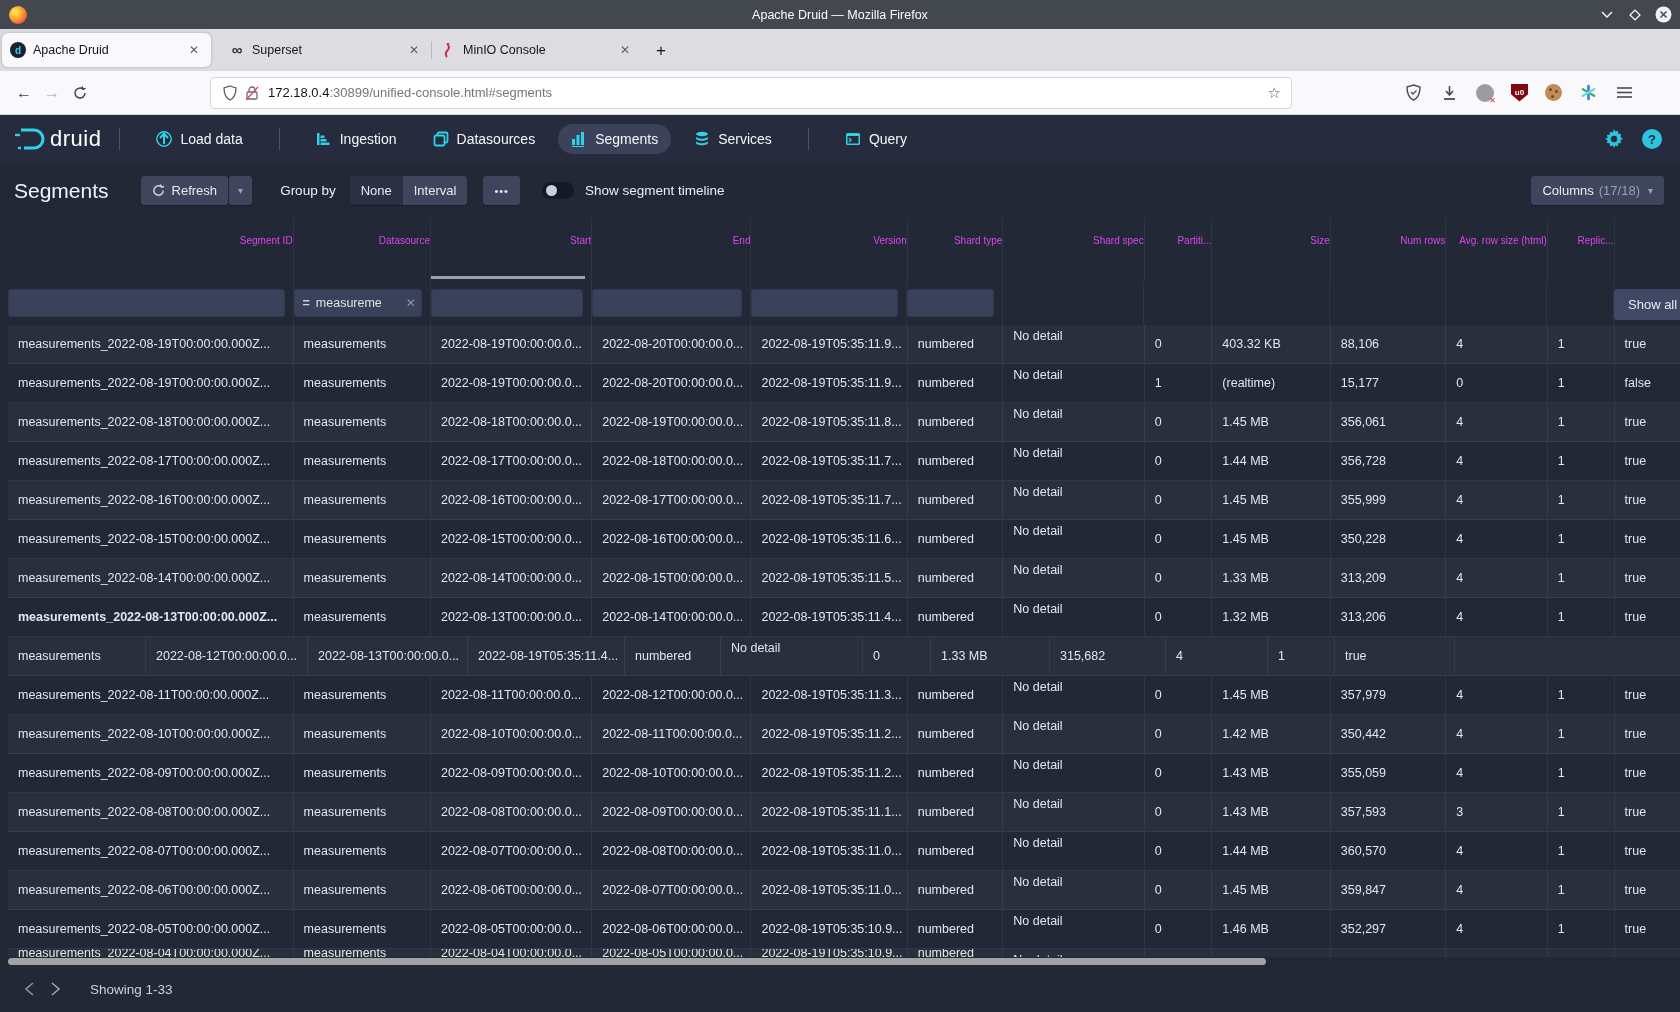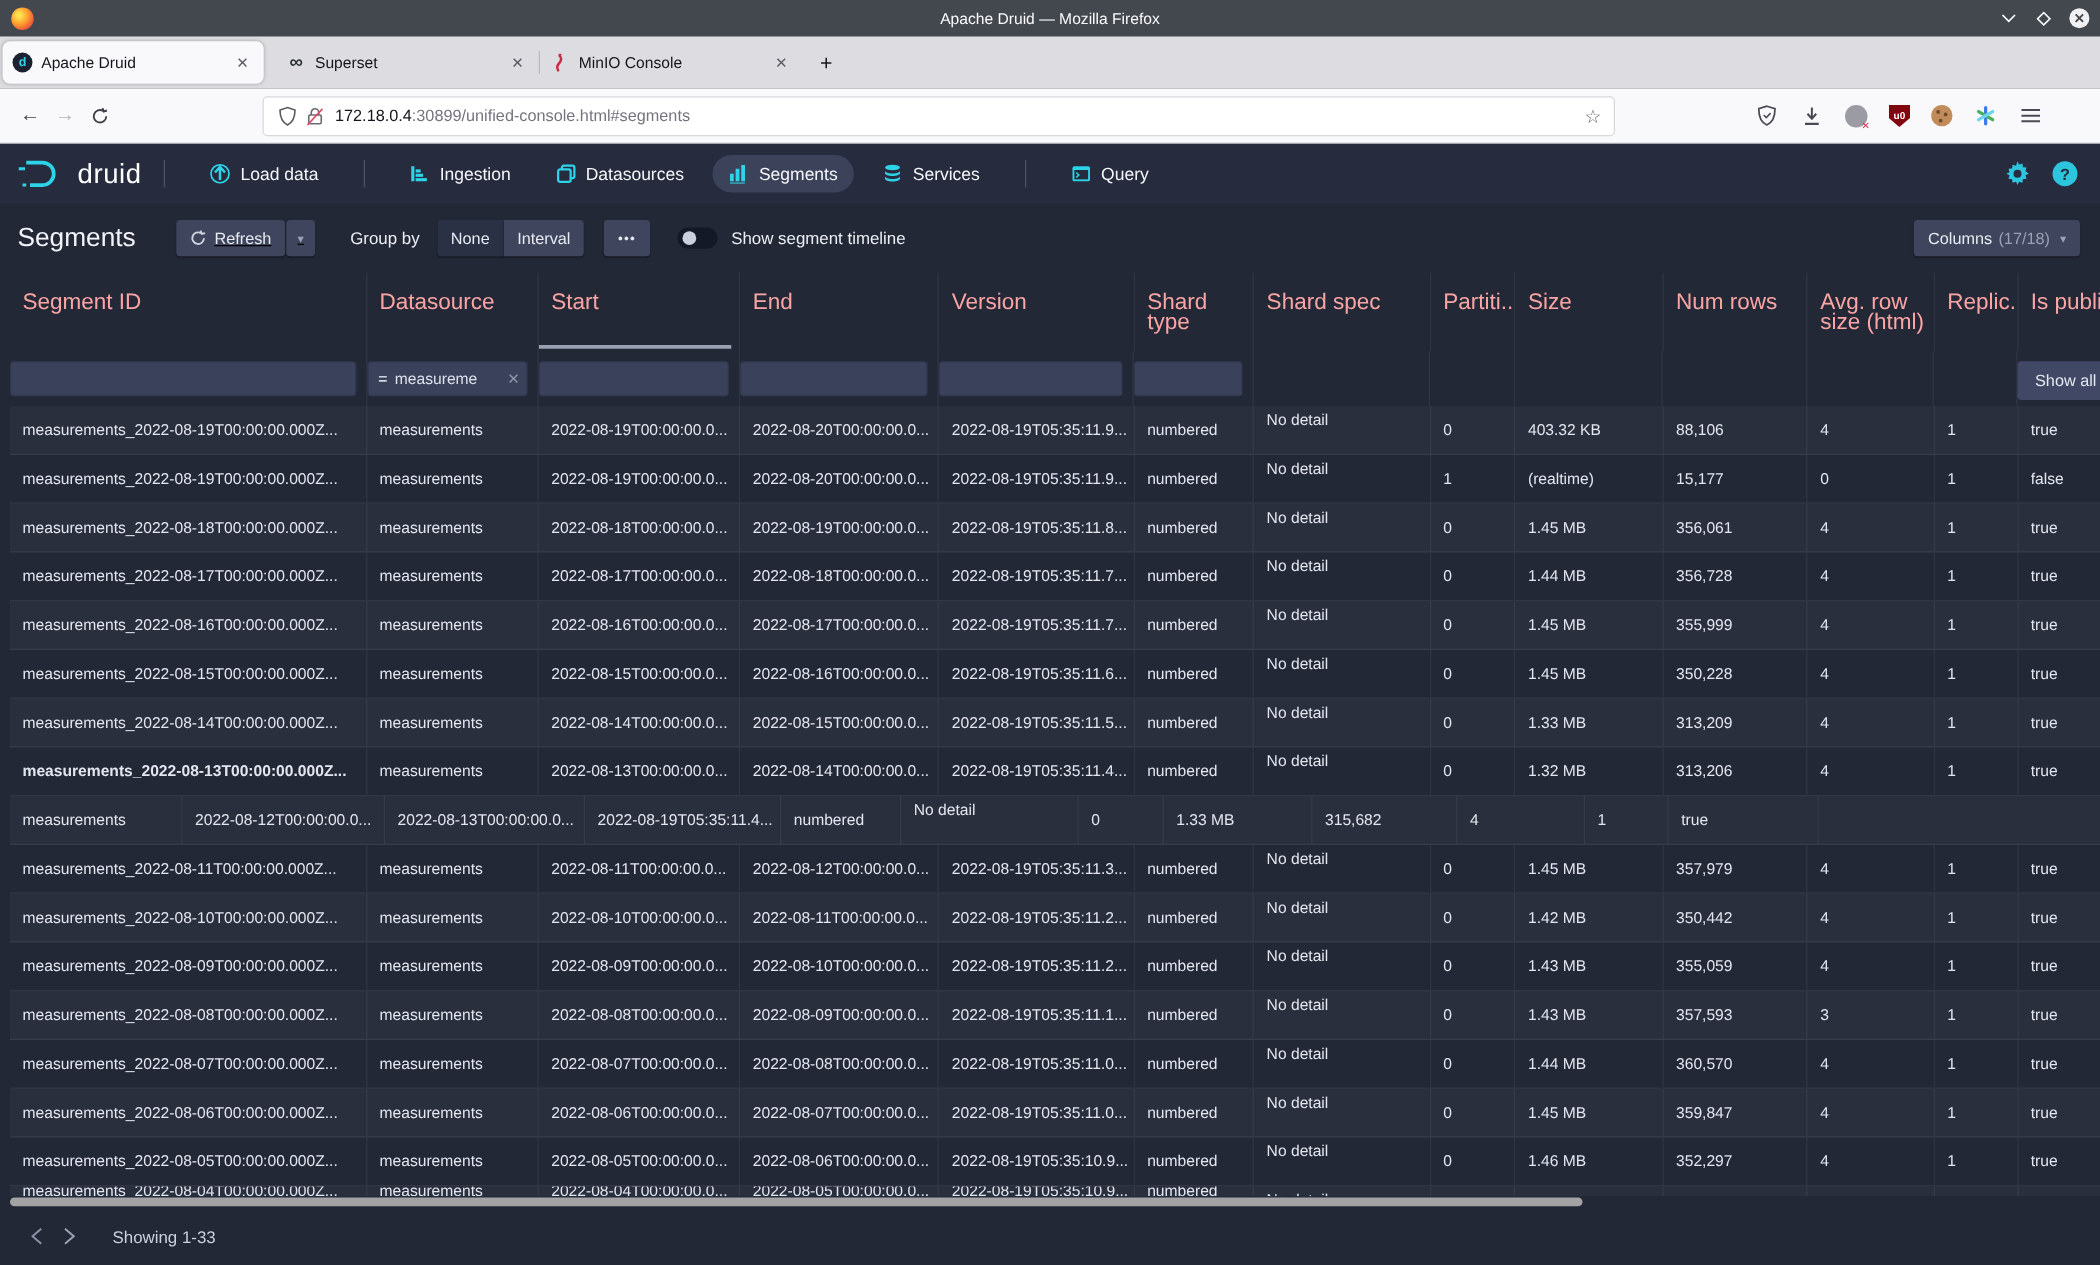--- a/index.html
+++ b/index.html
@@ -50,55 +50,55 @@
     clip-path:polygon(0 0,100% 0,100% 60%,50% 100%,0 60%); }
   .cookie { width:17px; height:17px; border-radius:50%; background:#c18b5a; position:relative; }
   .cookie:before { content:""; position:absolute; width:3px; height:3px; border-radius:50%;
     background:#6e4a28; top:4px; left:4px; box-shadow:6px 2px 0 #6e4a28, 2px 7px 0 #6e4a28; }
   .ext-circle { width:18px; height:18px; border-radius:50%; background:#9b9ba3; position:relative; }
   .ext-circle:before { content:"✕"; position:absolute; right:-2px; bottom:-3px; color:#e22850; font-size:8px; }
 
   
   .navbar { height:48px; background:#262b3e; display:flex; align-items:center; color:#f5f7fa; }
   .brand { display:flex; align-items:center; margin-left:14px; }
-  .brand-name { font-size:22px; font-weight:500; color:#ffffff; letter-spacing:.5px; margin-left:14px; }
+  .brand-name { font-size:22px; font-weight:500; color:#ffffff; letter-spacing:.5px; margin-left:2px; }
   .nav-sep { width:1px; height:22px; background:rgba(255,255,255,.18); margin:0 18px; }
   .nav-item { display:flex; align-items:center; gap:8px; font-size:14px; padding:7px 13px;
     border-radius:16px; margin:0 5px; white-space:nowrap; }
   .nav-item.active { background:#3c425a; }
   .navbar-right { margin-left:auto; display:flex; align-items:center; gap:18px; margin-right:18px; }
   .help-circle { width:20px; height:20px; border-radius:50%; background:#2dc4dd; color:#262b3e;
     font-weight:bold; font-size:13px; display:flex; align-items:center; justify-content:center; }
 
   
   .view-header { height:55px; display:flex; align-items:center; position:relative; }
   .page-title { font-size:21px; color:#f2f4f9; margin-left:14px; font-weight:400; }
   .btn { background:#3e455c; color:#e8eaf2; border-radius:3px; font-size:13px;
     height:29px; display:flex; align-items:center; padding:0 11px;
     box-shadow:0 1px 1px rgba(0,0,0,.3); }
   .btn.dark { background:#2b3145; }
-  .refresh-group { display:flex; margin-left:32px;text-decoration:underline; }
+  .refresh-group { display:flex; margin-left:32px; }
   .refresh-caret { margin-left:1px; padding:0 9px; }
   .groupby-label { font-size:13.5px; color:#eceef4; margin-left:28px; }
   .seg-group { display:flex; margin-left:14px; }
   .seg-group .btn:first-child { border-radius:3px 0 0 3px; }
   .seg-group .btn:last-child { border-radius:0 3px 3px 0; }
   .more-btn { margin-left:16px; letter-spacing:1px; font-size:11px; }
   .switch { width:32px; height:17px; border-radius:9px; background:#141927; margin-left:22px; position:relative; }
   .switch .knob { position:absolute; width:11px; height:11px; border-radius:50%; background:#c9cfdc; top:3px; left:4px; }
   .toggle-label { font-size:13.5px; color:#eceef4; margin-left:11px; }
   .columns-btn { position:absolute; right:16px; top:13px; }
   .columns-count { color:#99a1b4; margin-left:5px; }
   .columns-caret { color:#99a1b4; margin-left:8px; font-size:10px; }
 
   
   .tbl { width:1734px; padding-left:8px; color:#e2e6ef; }
   .tbl-header { display:flex; height:63px; }
-  .th { font-size:18px; color:#fca5a5; padding:15px 0 0 10px; position:relative;
-    border-right:1px solid rgba(255,255,255,.06); overflow:hidden; line-height:16px; }
+  .th { font-size:10px; color:#d946ef; padding:15px 0 0 10px; position:relative;
+    border-right:1px solid rgba(255,255,255,.06); overflow:hidden; line-height:16px;text-align:right; }
   .sort-underline { position:absolute; bottom:2px; left:0; right:6px; height:3px; background:#99a1b3; }
   .tbl-filter { display:flex; height:44px; }
   .fc { padding:8px 8px 8px 0; border-right:1px solid rgba(255,255,255,.06); position:relative; }
   .f-input { height:28px; margin-left:0; background:#3a415a; border-radius:3px; width:100%;
     box-shadow:inset 0 0 0 1px rgba(0,0,0,.15); display:flex; align-items:center; overflow:hidden; }
   .f-chip { font-size:12.5px; color:#dde1ea; display:flex; align-items:center; width:100%; }
   .f-eq { margin:0 6px 0 9px; color:#cdd3df; font-weight:bold; }
   .f-chip-text { white-space:nowrap; overflow:hidden; flex:1; }
   .f-chip-x { color:#8e96a8; margin:0 6px; font-size:12px; }
   .f-select { height:31px; background:#414866; border-radius:3px; color:#e4e8f0; font-size:13px;

